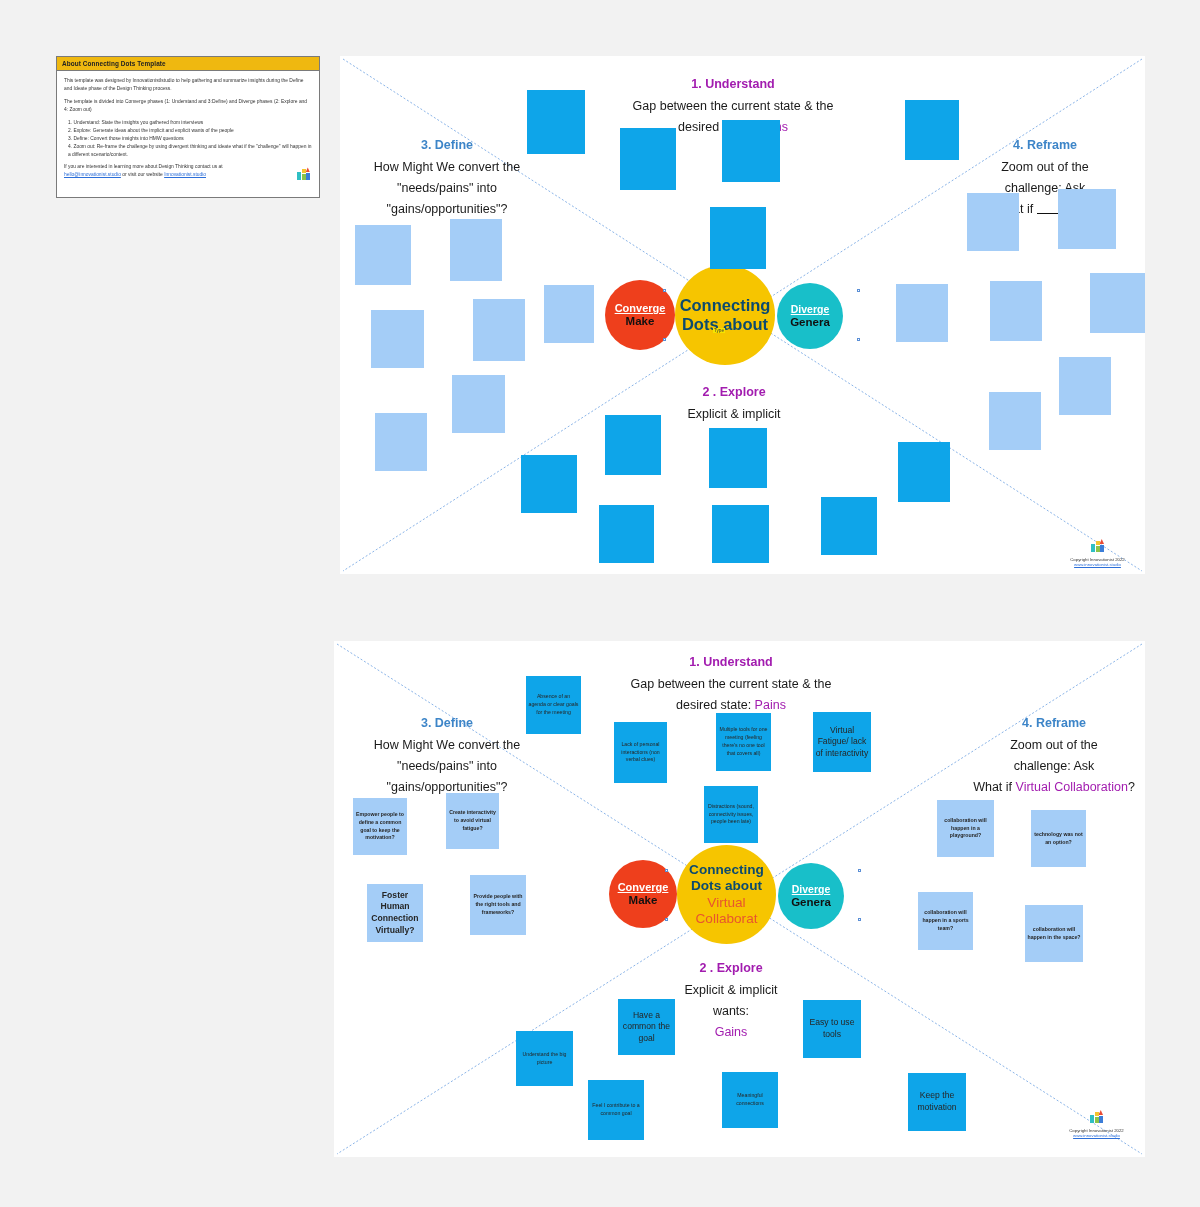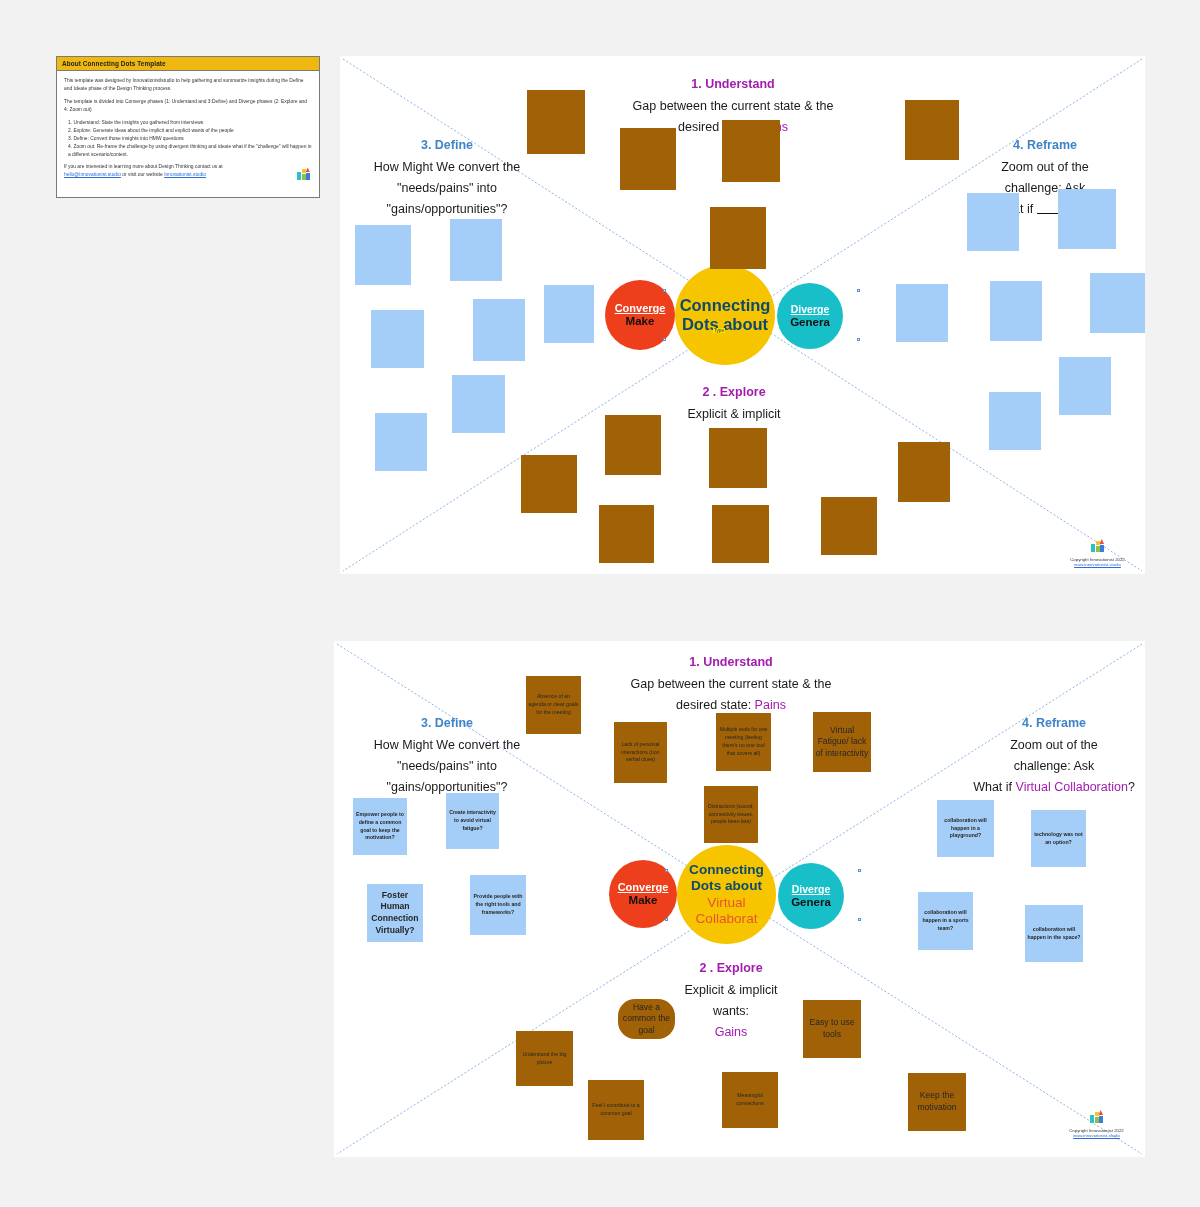--- a/index.html
+++ b/index.html
@@ -61,21 +61,21 @@
   .hd-understand{ width:330px; }
   .hd-explore{ width:230px; }
   .hd-define{ width:230px; }
   .hd-reframe{ width:180px; }
 
   .blankline{ display:inline-block; width:52px; border-bottom:1.4px solid #111; height:11px; vertical-align:-1px;}
 
   
   .note{ position:absolute; display:flex; align-items:center; justify-content:center;
          text-align:center; color:#262626; padding:2px; overflow:hidden;}
-  .pink{ background:#a16207; }
+  .pink{ background:#0ea5e9; }
   .blue{ background:#a4cdf7;font-weight:bold; }
   .note.s-sm{ font-size:5.2px; line-height:1.5; }
   .note.s-md{ font-size:8.6px; line-height:1.35; }
 
   
   .circ{ position:absolute; border-radius:50%; display:flex; flex-direction:column;
          align-items:center; justify-content:center; text-align:center; }
   .c-conv{ background:#ee3f1c; }
   .c-div { background:#18bfc9; }
   .c-main{ background:#f6c500; }
@@ -339,21 +339,21 @@
       </div>
       <div class="note pink s-sm" style="left: 382px; top: 72px; width: 55px; height: 58px;">
         <span>Multiple tools for one meeting (feeling there's no one tool that covers all)</span>
       </div>
       <div class="note pink s-md" style="left: 479px; top: 71px; width: 58px; height: 60px;">
         <span>Virtual Fatigue/ lack of interactivity</span>
       </div>
       <div class="note pink s-sm" style="left: 370px; top: 145px; width: 54px; height: 57px;">
         <span>Distractions (sound, connectivity issues, people been late)</span>
       </div>
-      <div class="note pink s-md" style="left: 284px; top: 358px; width: 57px; height: 40px; border-radius: 17px;">
+      <div class="note pink s-md" style="left: 284px; top: 358px; width: 57px; height: 56px;">
         <span>Have a common the goal</span>
       </div>
       <div class="note pink s-sm" style="left: 182px; top: 390px; width: 57px; height: 55px;">
         <span>Understand the big picture</span>
       </div>
       <div class="note pink s-sm" style="left: 254px; top: 439px; width: 56px; height: 60px;">
         <span>Feel I contribute to a common goal</span>
       </div>
       <div class="note pink s-sm" style="left: 388px; top: 431px; width: 56px; height: 56px;">
         <span>Meaningful connections</span>

